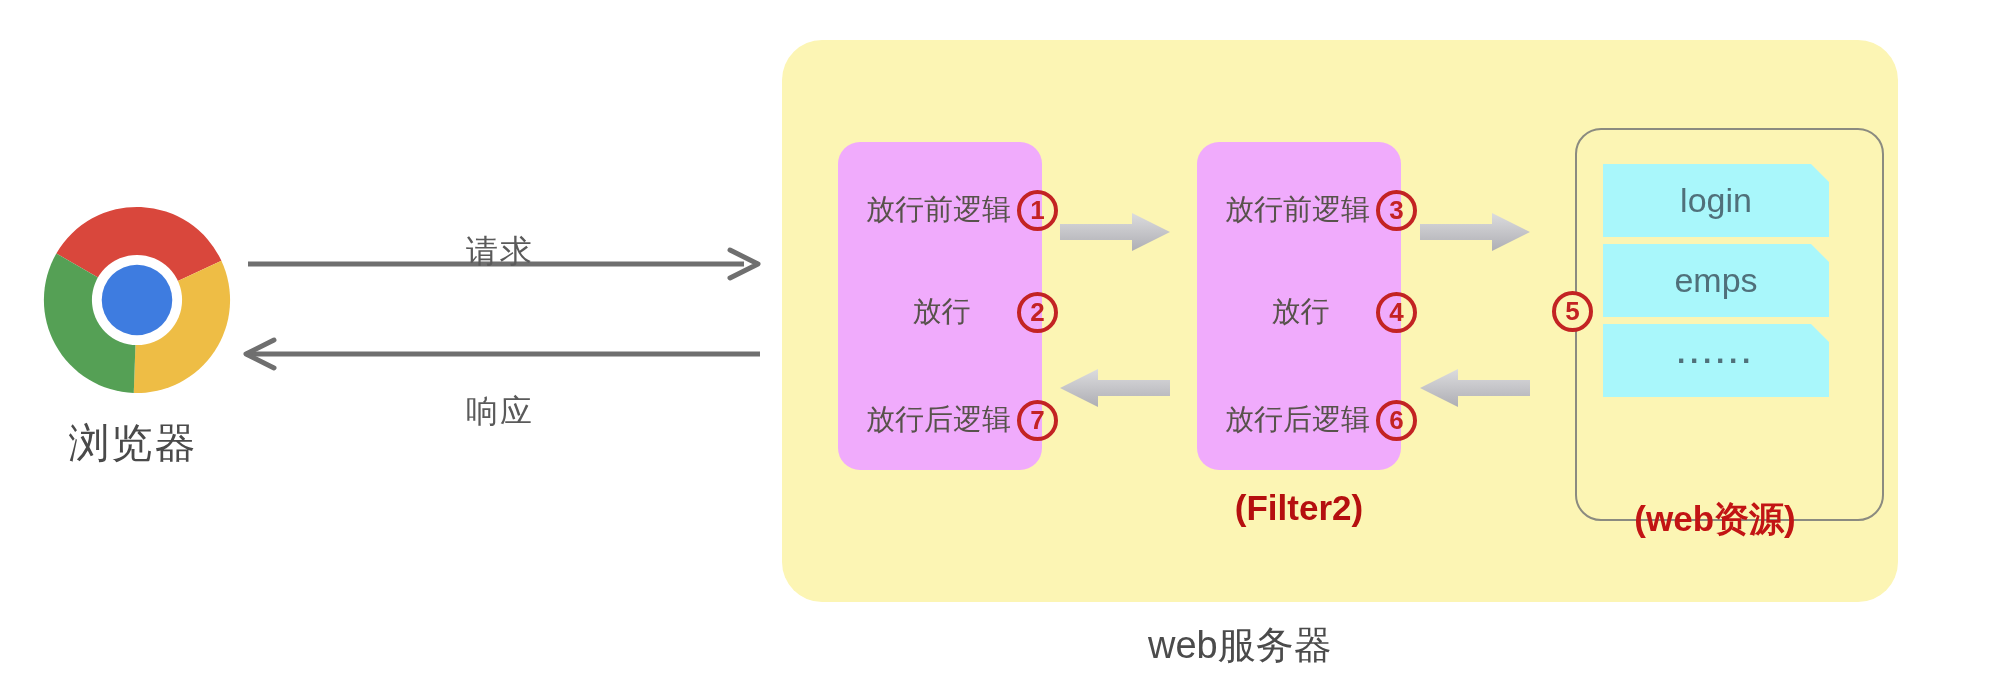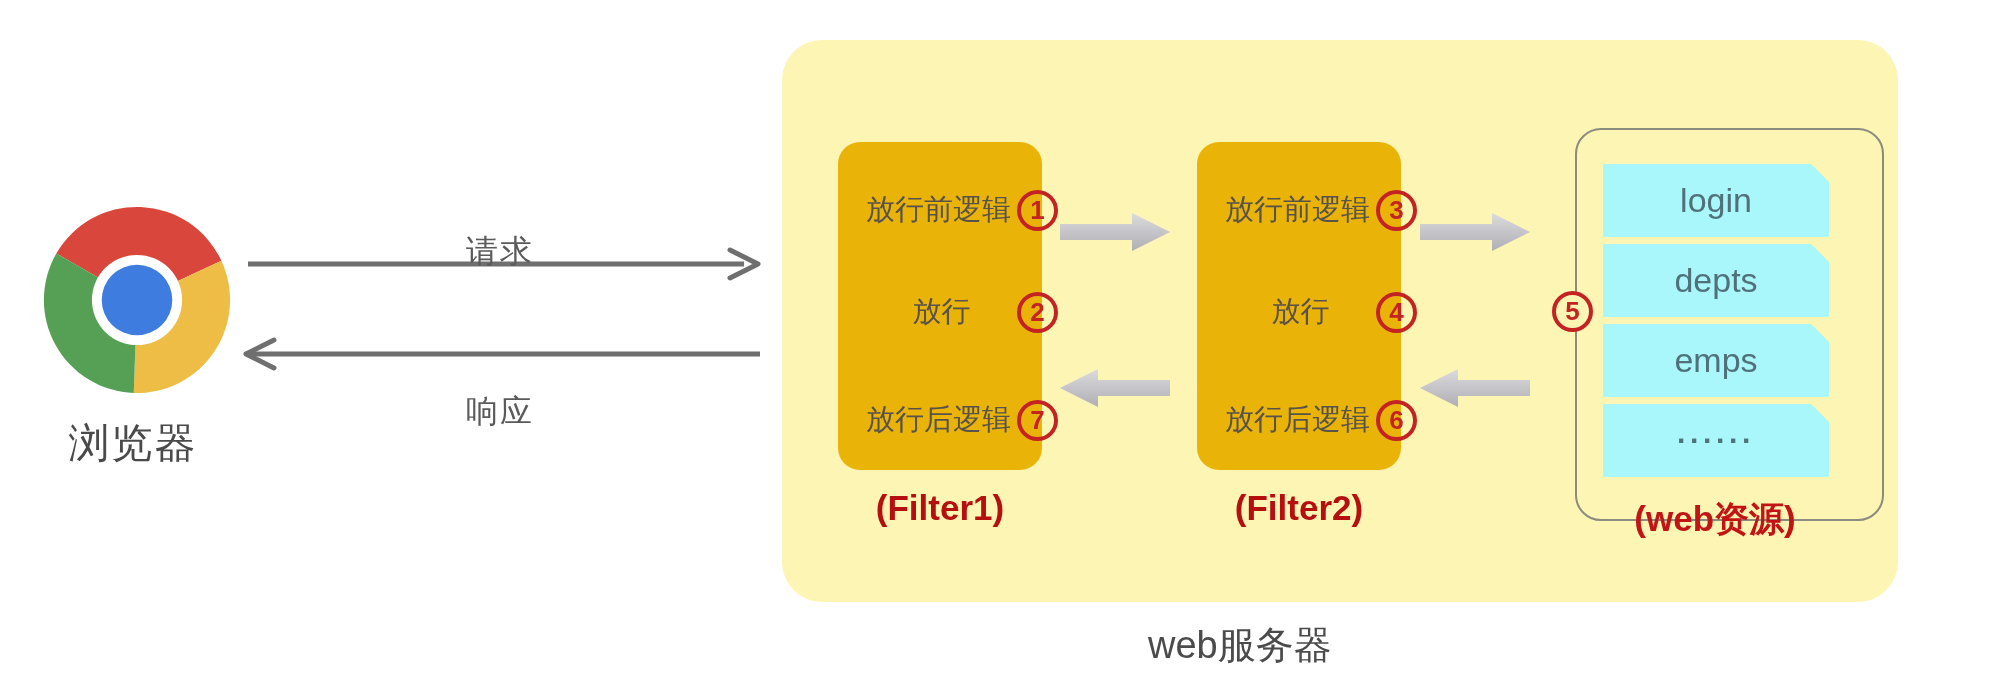--- a/index.html
+++ b/index.html
@@ -27,21 +27,21 @@
     position:absolute; left:782px; top:40px; width:1116px; height:562px;
     background:#FCF5B4; border-radius:40px;
   }
   .server-label {
     position:absolute; left:1148px; top:620px; width:300px;
     font-size:38px; color:#4b4b4b;
   }
   
   .filter-box {
     position:absolute; top:142px; width:204px; height:328px;
-    background:#eab308; border-radius:22px;
+    background:#f0abfc; border-radius:22px;
   }
   .filter1 { left:838px; }
   .filter2 { left:1197px; }
   .f-row {
     position:absolute; left:0; right:-16px; height:48px;
     display:flex; align-items:center; padding-left:28px;
   }
   .f-row .txt { flex:1; font-size:29px; color:#57524B; white-space:nowrap; }
   .f-row.center .txt { text-align:center; }
   .row-pre  { top:44px; }
@@ -137,21 +137,20 @@
     </div>
     <div class="f-row row-pass center">
       <span class="txt">放行</span>
       <span class="cnum">2</span>
     </div>
     <div class="f-row row-post">
       <span class="txt">放行后逻辑</span>
       <span class="cnum">7</span>
     </div>
   </div>
-  <div class="filter-label filter1-label">(Filter1)</div>
 
   <div class="filter-box filter2">
     <div class="f-row row-pre">
       <span class="txt">放行前逻辑</span>
       <span class="cnum">3</span>
     </div>
     <div class="f-row row-pass center">
       <span class="txt">放行</span>
       <span class="cnum">4</span>
     </div>
@@ -171,21 +170,20 @@
   <svg class="blk-arrow ba3" viewBox="0 0 110 40">
     <path d="M0,12 H72 V1 L110,20 L72,39 V28 H0 Z" fill="url(#agrad)"></path>
   </svg>
   <svg class="blk-arrow ba4" viewBox="0 0 110 40">
     <path d="M110,12 H38 V1 L0,20 L38,39 V28 H110 Z" fill="url(#agrad)"></path>
   </svg>
 
   <div class="resource-box">
     <div class="resource-items">
       <div class="res-item">login</div>
-      <div class="res-item">depts</div>
       <div class="res-item">emps</div>
       <div class="res-item dots">······</div>
     </div>
   </div>
   <div class="step5">5</div>
   <div class="resource-label">(web资源)</div>
 
 </div>
 
 </body></html>

